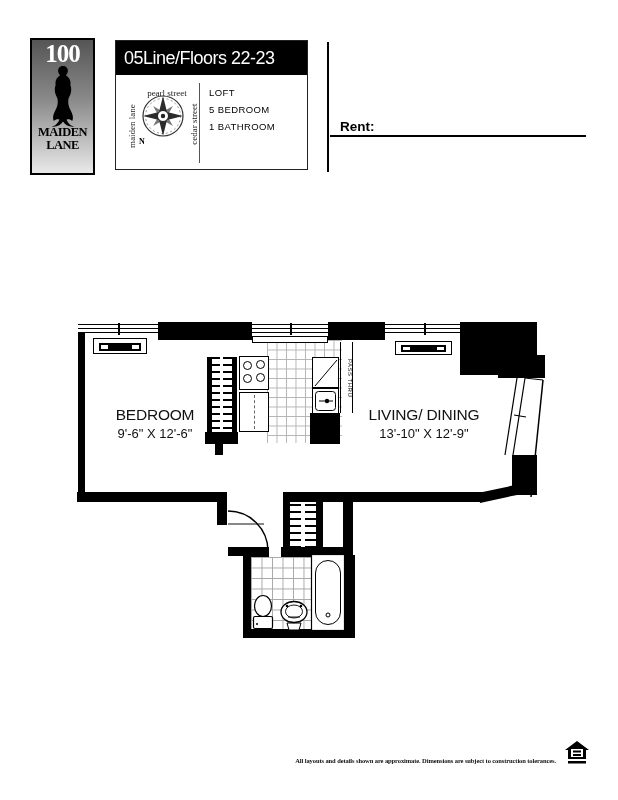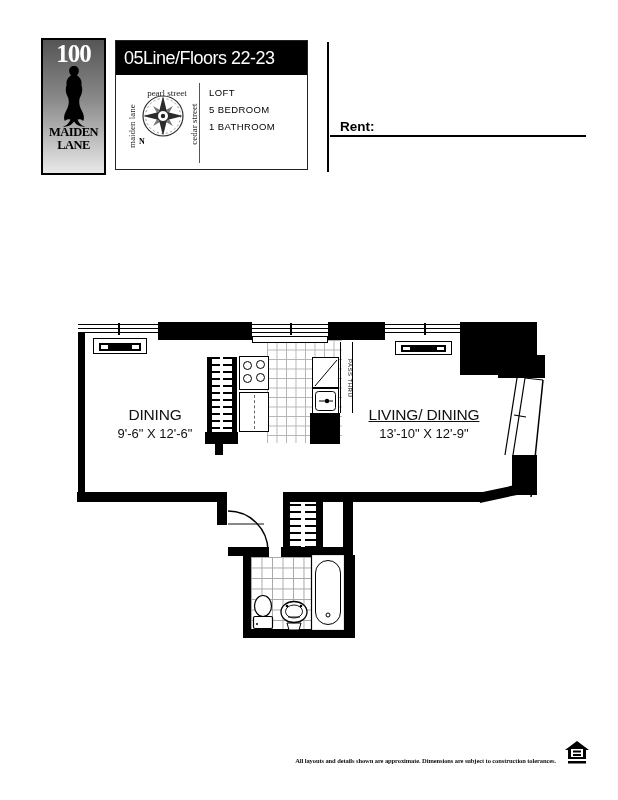--- a/index.html
+++ b/index.html
@@ -4,21 +4,21 @@
 <style>
   html,body{margin:0;padding:0;background:#fff;}
   #page{position:relative;width:618px;height:800px;background:#fff;overflow:hidden;
         font-family:"Liberation Sans",sans-serif;color:#000;}
   .abs{position:absolute;}
   .w{position:absolute;background:#000;}
 
   
   #logo{left:30px;top:38px;width:65px;height:137px;border:2px solid #000;
         background:linear-gradient(180deg,#555 0%,#8a8a8a 45%,#e9e9e9 100%);
-        box-sizing:border-box;text-align:center;margin-left:11px;}
+        box-sizing:border-box;text-align:center;}
   #logo .num{font-family:"Liberation Serif",serif;font-weight:bold;font-size:25px;
         color:#fff;line-height:26px;margin-top:1px;letter-spacing:-1px;}
   #logo .nm{font-family:"Liberation Serif",serif;font-weight:bold;font-size:12.5px;
         line-height:13px;color:#000;letter-spacing:-0.5px;}
   #logo svg{display:block;margin:-2px auto -1px auto;}
 
   
   #titlebox{left:115px;top:40px;width:193px;height:130px;border:1px solid #222;
         box-sizing:border-box;background:#fff;}
   #titlebar{height:34px;background:#000;color:#fff;font-weight:normal;font-size:18px;
@@ -195,23 +195,23 @@
       <div class="burner" style="left:16px;top:16px;"></div>
     </div>
     <div id="fridge" class="appl" style="left:164px;top:74px;width:30px;height:40px;"></div>
     <div class="appl" style="left:237px;top:39px;width:27px;height:31px;"></div>
     <div class="appl" style="left:237px;top:70px;width:27px;height:26px;"></div>
     <div class="w" style="left:235px;top:95px;width:30px;height:31px;"></div>
     <div class="pline" style="left:265px;top:24px;height:71px;"></div>
     <div class="pline" style="left:277px;top:24px;height:71px;"></div>
     <div id="passtext">PASS THRU</div>
 
-    <div class="room-name" style="left:10px;top:88px;width:140px;">DINING</div>
+    <div class="room-name" style="left:10px;top:88px;width:140px;">BEDROOM</div>
     <div class="room-dims" style="left:10px;top:108px;width:140px;">9'-6" X 12'-6"</div>
-    <div class="room-name" style="left:264px;top:88px;width:170px;text-decoration:underline;">LIVING/ DINING</div>
+    <div class="room-name" style="left:264px;top:88px;width:170px;">LIVING/ DINING</div>
     <div class="room-dims" style="left:264px;top:108px;width:170px;">13'-10" X 12'-9"</div>
 
     <svg id="plansvg" width="470" height="330" viewBox="0 0 470 330">
 
       <line x1="404" y1="180" x2="441" y2="172" stroke="#000" stroke-width="10"></line>
 
       <line x1="442" y1="60" x2="430" y2="137" stroke="#000" stroke-width="1.2"></line>
       <line x1="450" y1="60" x2="438" y2="137" stroke="#000" stroke-width="1.2"></line>
       <line x1="439" y1="97" x2="451" y2="99" stroke="#000" stroke-width="1.2"></line>
       <line x1="450" y1="60" x2="468" y2="62" stroke="#000" stroke-width="1.2"></line>

